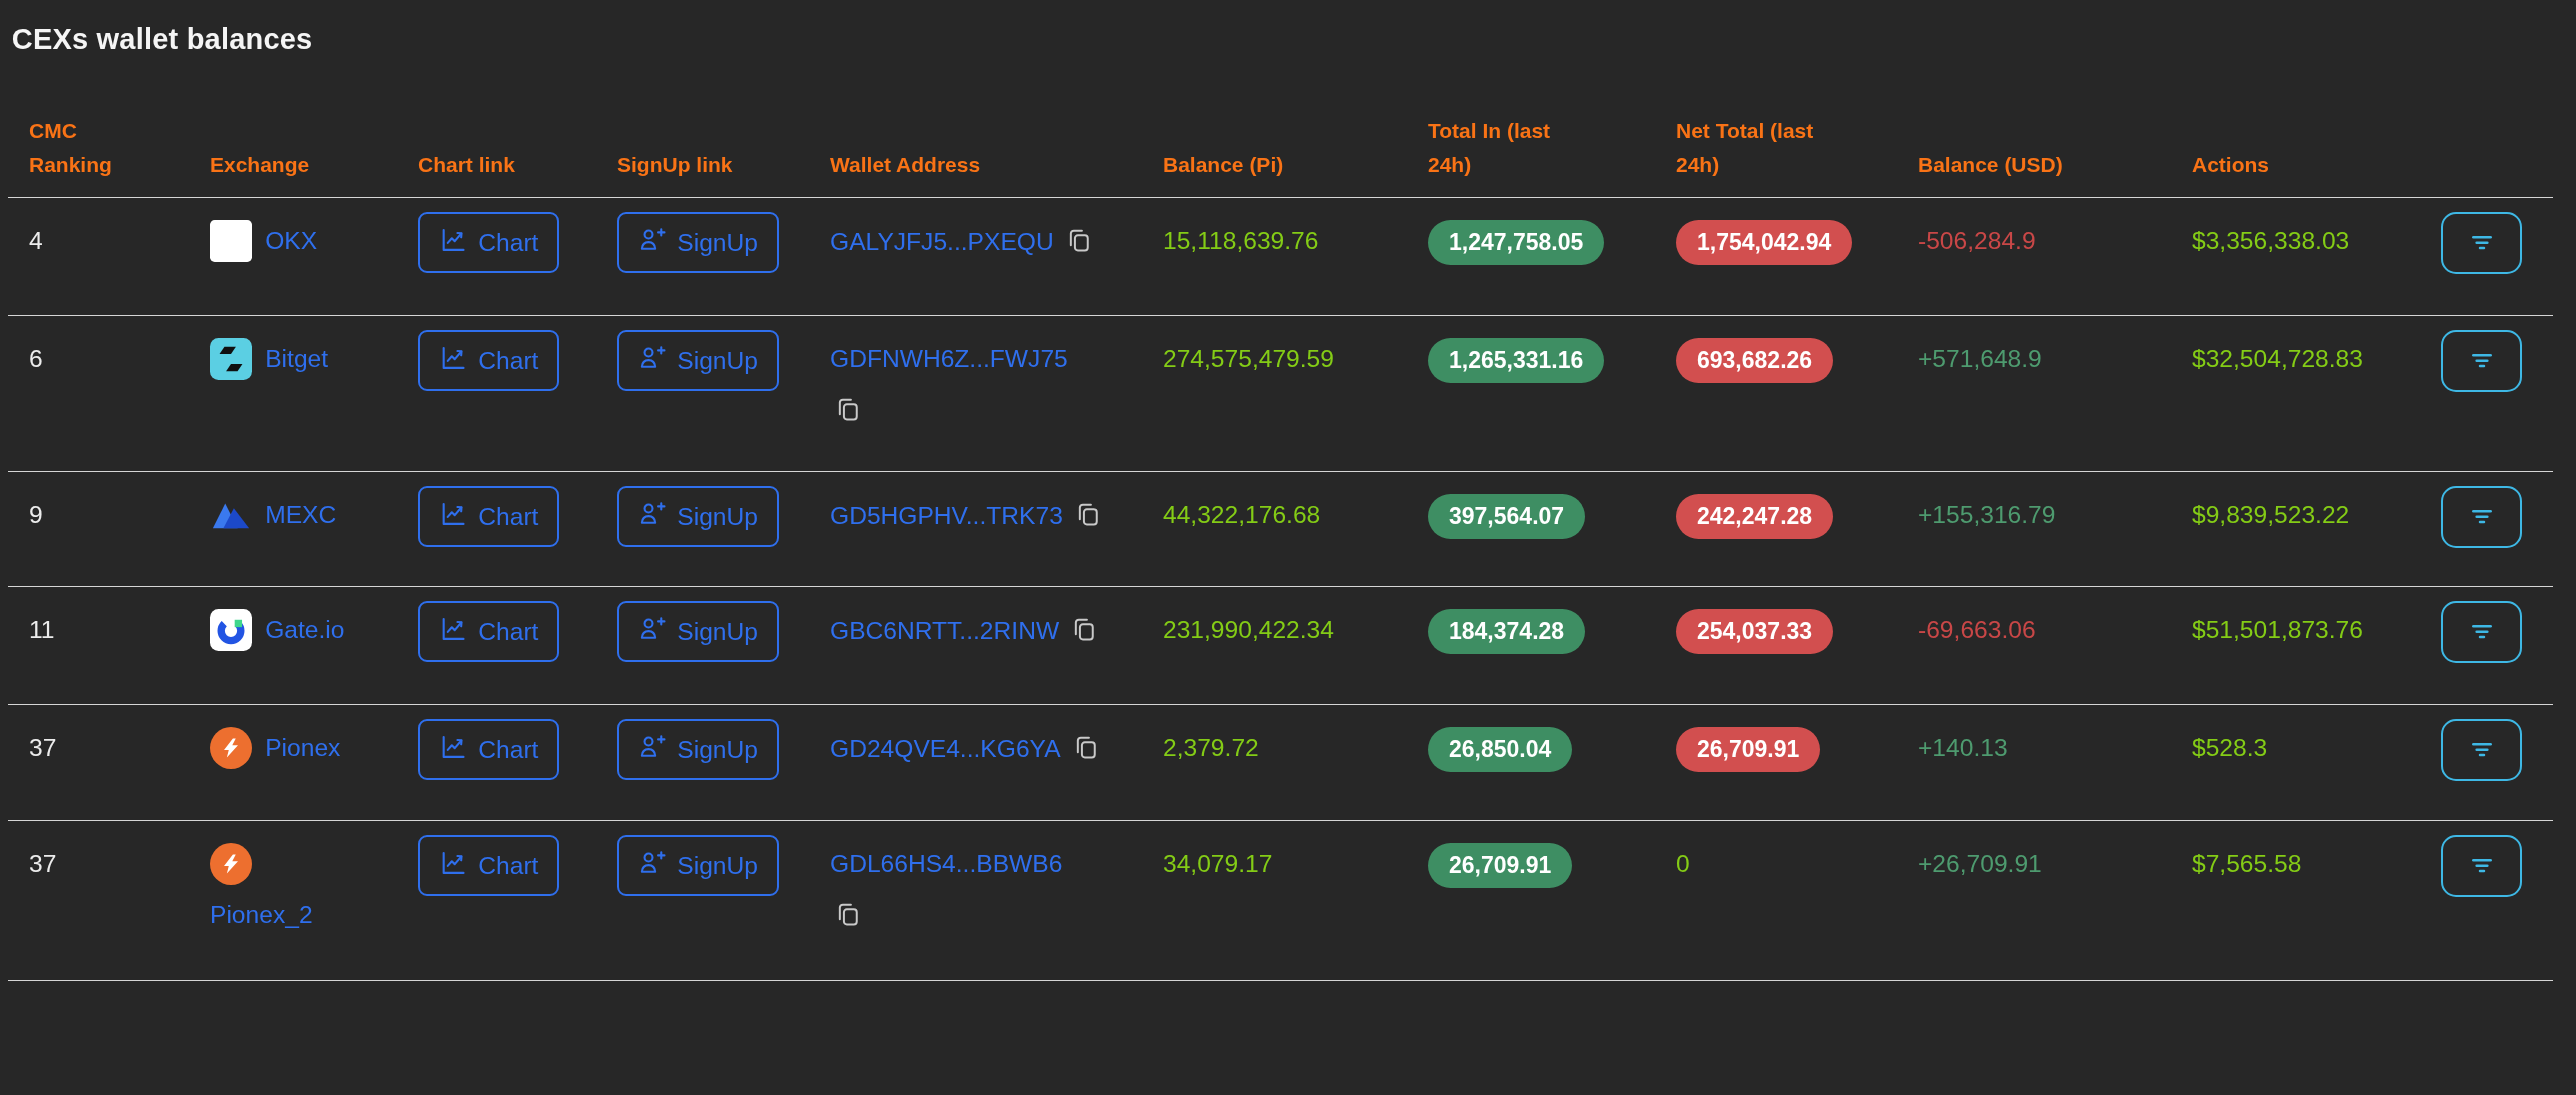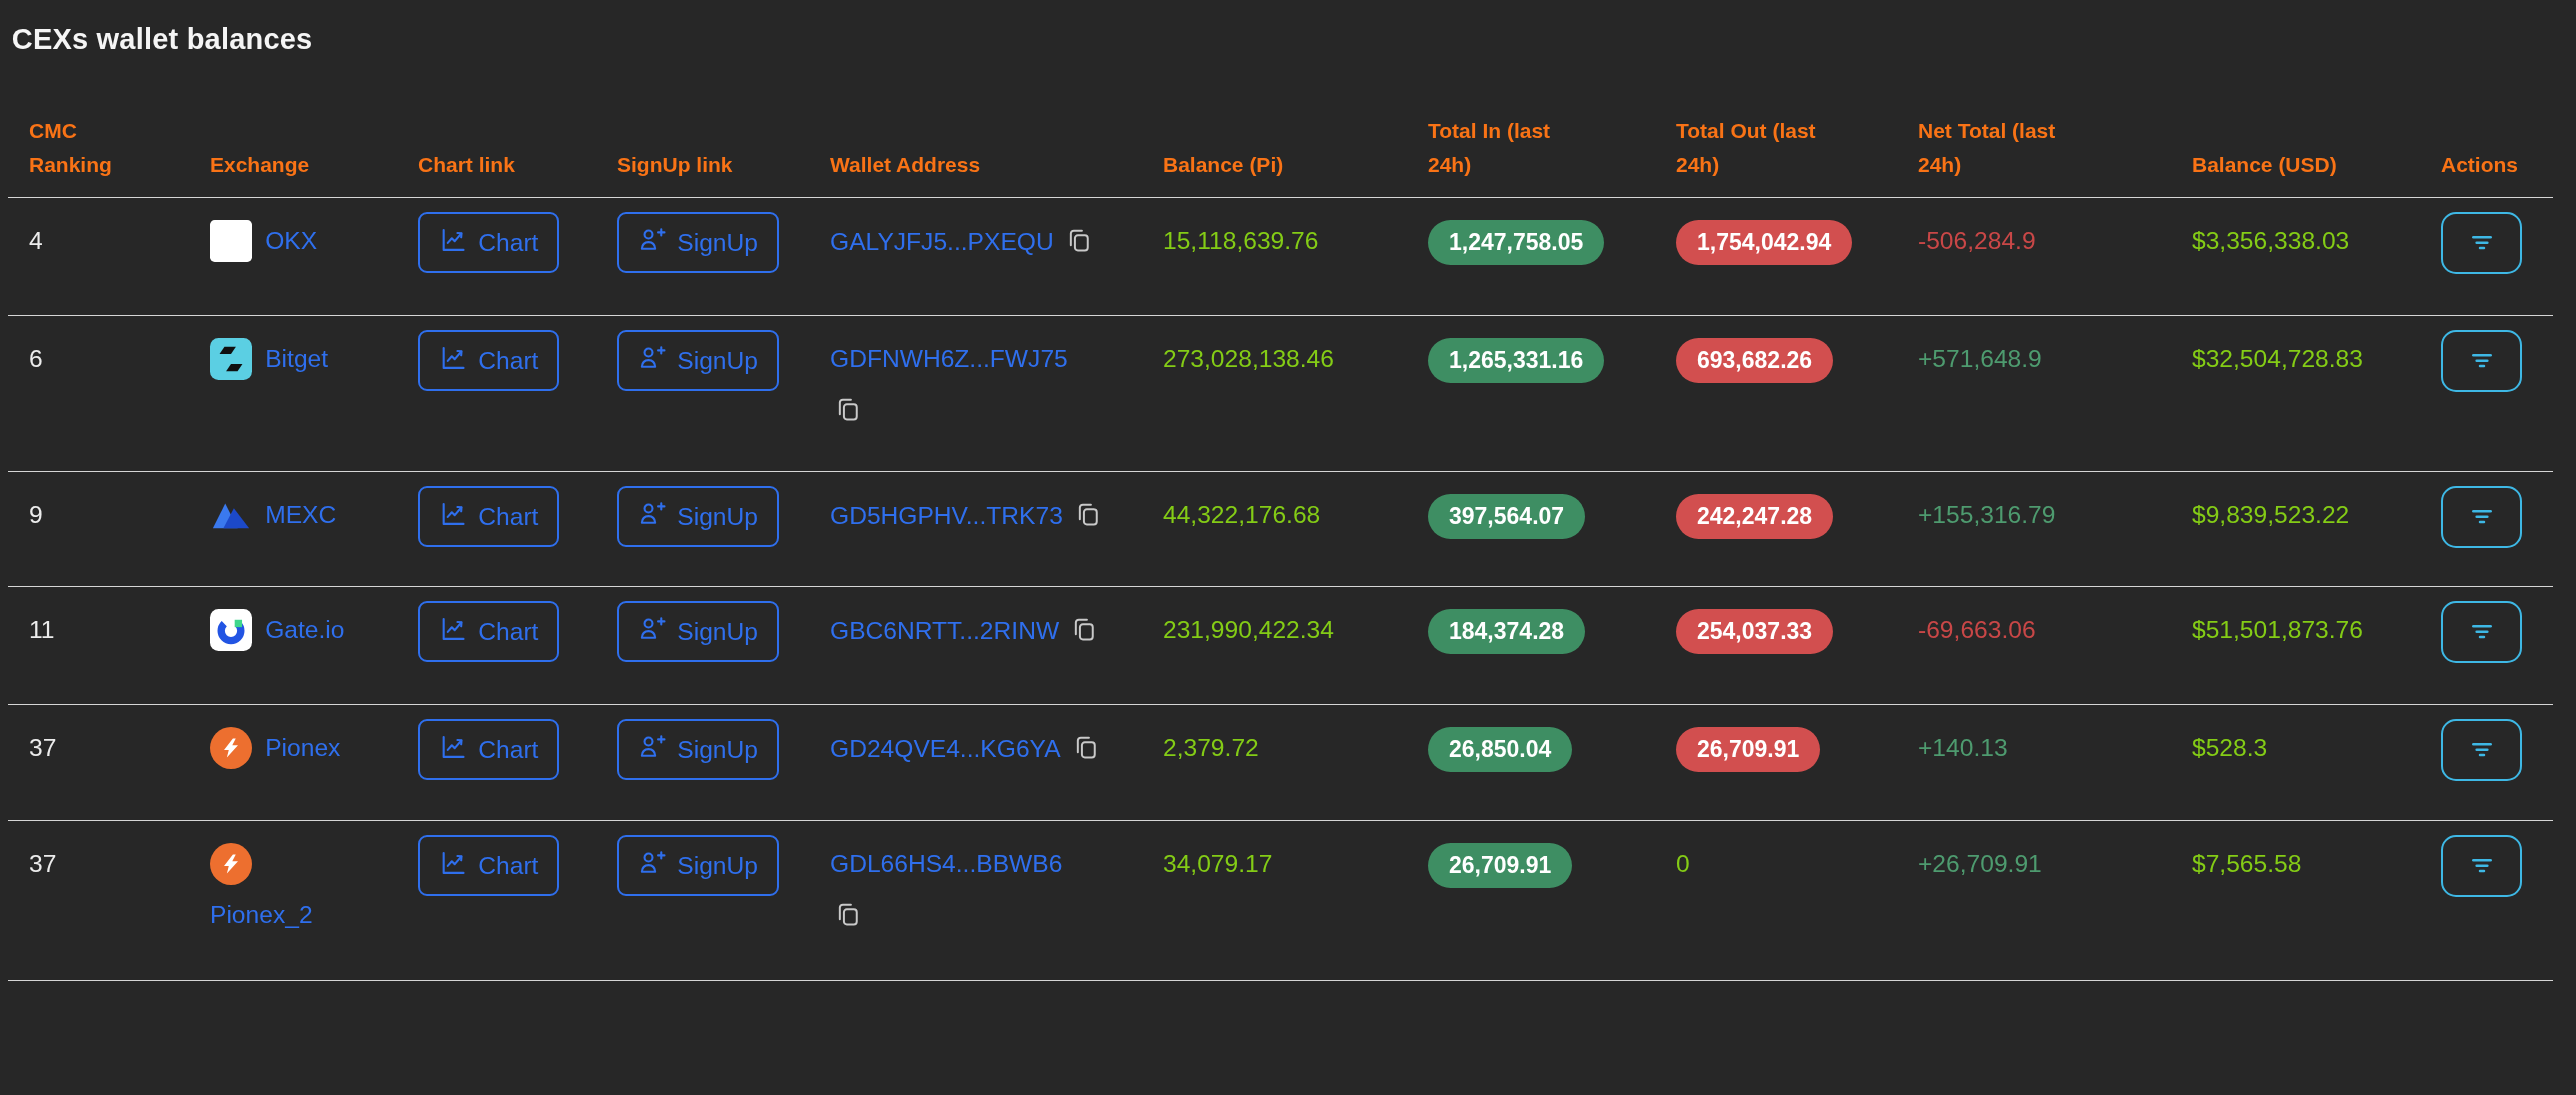--- a/index.html
+++ b/index.html
@@ -76,21 +76,20 @@
   <div class="title">CEXs wallet balances</div>
 
   <div class="grid header">
     <div class="h first narrow">CMC Ranking</div>
     <div class="h">Exchange</div>
     <div class="h">Chart link</div>
     <div class="h">SignUp link</div>
     <div class="h">Wallet Address</div>
     <div class="h">Balance (Pi)</div>
     <div class="h wrap">Total In (last 24h)</div>
-    <div class="h wrap">Total Out (last 24h)</div>
     <div class="h wrap">Net Total (last 24h)</div>
     <div class="h">Balance (USD)</div>
     <div class="h">Actions</div>
   </div>
 
   <div class="grid row r1">
     <div class="cell rank">4</div>
     <div class="cell exch">
       <span class="logo okx">
           <b></b>
@@ -177,21 +176,21 @@
             </svg></span>
         <span>SignUp</span>
       </button>
     </div>
     <div class="cell wallet stack">
       <a class="link">GDFNWH6Z...FWJ75</a><span class="copy"><svg viewBox="0 0 24 24" fill="none" stroke="#C9C9C9" stroke-width="1.7" stroke-linecap="round" stroke-linejoin="round">
             <rect x="8.5" y="8" width="11" height="13" rx="2.5"></rect>
             <path d="M5 16.5 V6.5 C5 5.1 6.1 4 7.5 4 H14.5"></path>
           </svg></span>
     </div>
-    <div class="cell num">273,028,138.46</div>
+    <div class="cell num">274,575,479.59</div>
     <div class="cell"><span class="badge green">1,265,331.16</span></div>
     <div class="cell"><span class="badge red">693,682.26</span></div>
     <div class="cell netflow pos">+571,648.9</div>
     <div class="cell num">$32,504,728.83</div>
     <div class="cell">
       <button class="action-btn">
           <span><svg viewBox="0 0 24 24" width="32" height="32" fill="none" stroke="currentColor" stroke-width="1.9" stroke-linecap="round">
               <path d="M5.5 8.5 H18.5"></path>
               <path d="M8 12.5 H16"></path>
               <path d="M10.5 16.5 H13.5"></path>

